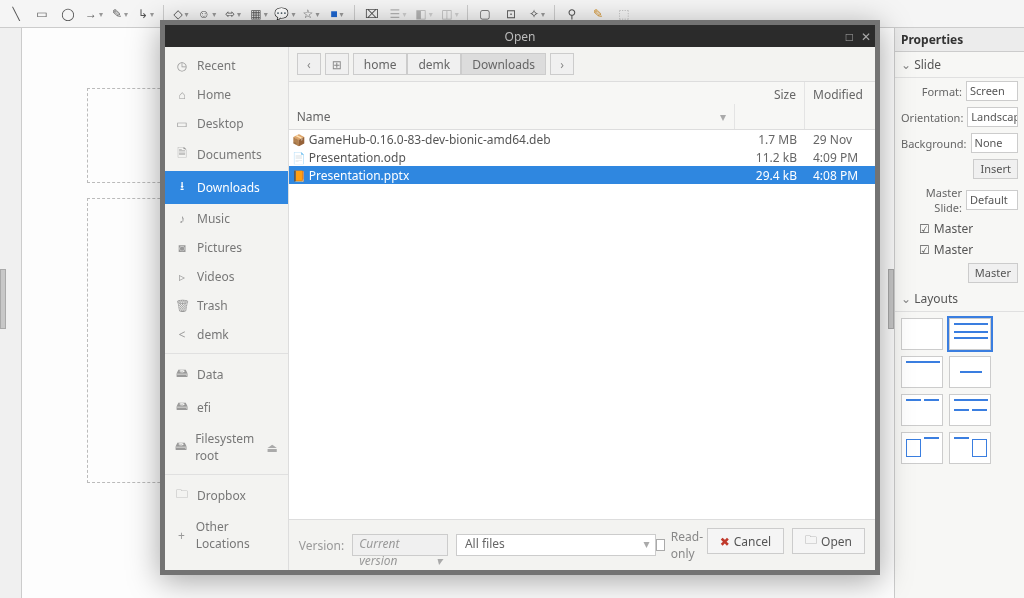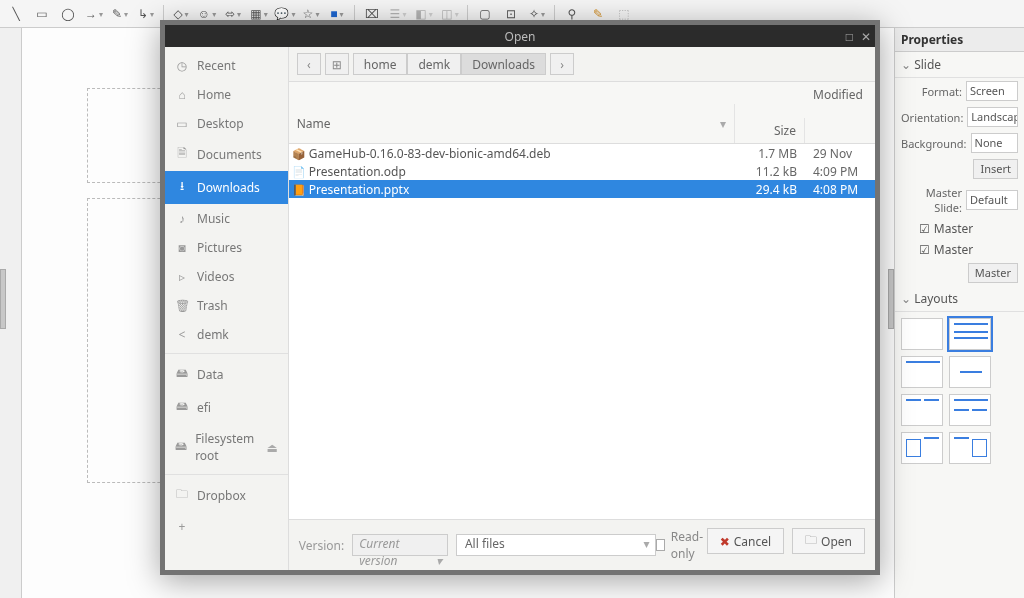--- a/index.html
+++ b/index.html
@@ -49,21 +49,21 @@
 
 
 .browser { flex: 1; display: flex; flex-direction: column; }
 .path-row { display: flex; align-items: center; gap: 4px; padding: 6px 8px; }
 .nav-btn { width: 24px; height: 22px; border: 1px solid #ccc; background: #f0f0f0; display: flex; align-items: center; justify-content: center; color: #888; }
 .crumb { height: 22px; padding: 0 10px; border: 1px solid #ccc; background: #f0f0f0; display: flex; align-items: center; color: #666; }
 .crumb.active { background: #dcdcdc; }
 
 .file-head { display: flex; border-top: 1px solid #ddd; border-bottom: 1px solid #ddd; background: #f7f7f5; color: #666; }
 .col-name { flex: 1; padding: 4px 8px; border-right: 1px solid #e4e4e4; display: flex; align-items: center; gap: 4px; margin-top: 22px; }
-.col-size { width: 70px; padding: 4px 8px; border-right: 1px solid #e4e4e4; text-align: right; margin-top: 36px; }
+.col-size { width: 70px; padding: 4px 8px; border-right: 1px solid #e4e4e4; text-align: right; }
 .col-mod  { width: 70px; padding: 4px 8px; }
 
 .file-list { flex: 1; overflow: auto; background: #fff; }
 .file-row { display: flex; align-items: center; height: 18px; }
 .file-row .fico { width: 20px; text-align: center; color: #888; font-size: 11px; }
 .file-row .fname { flex: 1; padding-right: 8px; color: #555; white-space: nowrap; overflow: hidden; }
 .file-row .fsize { width: 70px; text-align: right; padding-right: 8px; color: #666; }
 .file-row .fmod  { width: 70px; padding-left: 8px; color: #666; }
 .file-row.selected { background: #2f87e0; color: #fff; }
 .file-row.selected .fname, .file-row.selected .fsize, .file-row.selected .fmod, .file-row.selected .fico { color: #fff; }
@@ -264,20 +264,21 @@
           <span>Filesystem root</span>
           <span class="eject">⏏</span>
         </div>
         <div style="height: 1px; background: rgb(224, 224, 224); margin: 4px 0px;"></div>
         <div class="place">
           <span class="ico">🗀</span>
           <span>Dropbox</span>
         </div>
         <div class="place">
           <span class="ico">+</span>
+          <span>Other Locations</span>
         </div>
       </div>
     <div class="browser">
       <div class="path-row">
         <div class="nav-btn">‹</div>
         <div class="nav-btn">⊞</div>
         <div id="crumbs" style="display:flex;gap:0">
             <div class="crumb">home</div>
             <div class="crumb">demk</div>
             <div class="crumb active">Downloads</div>

